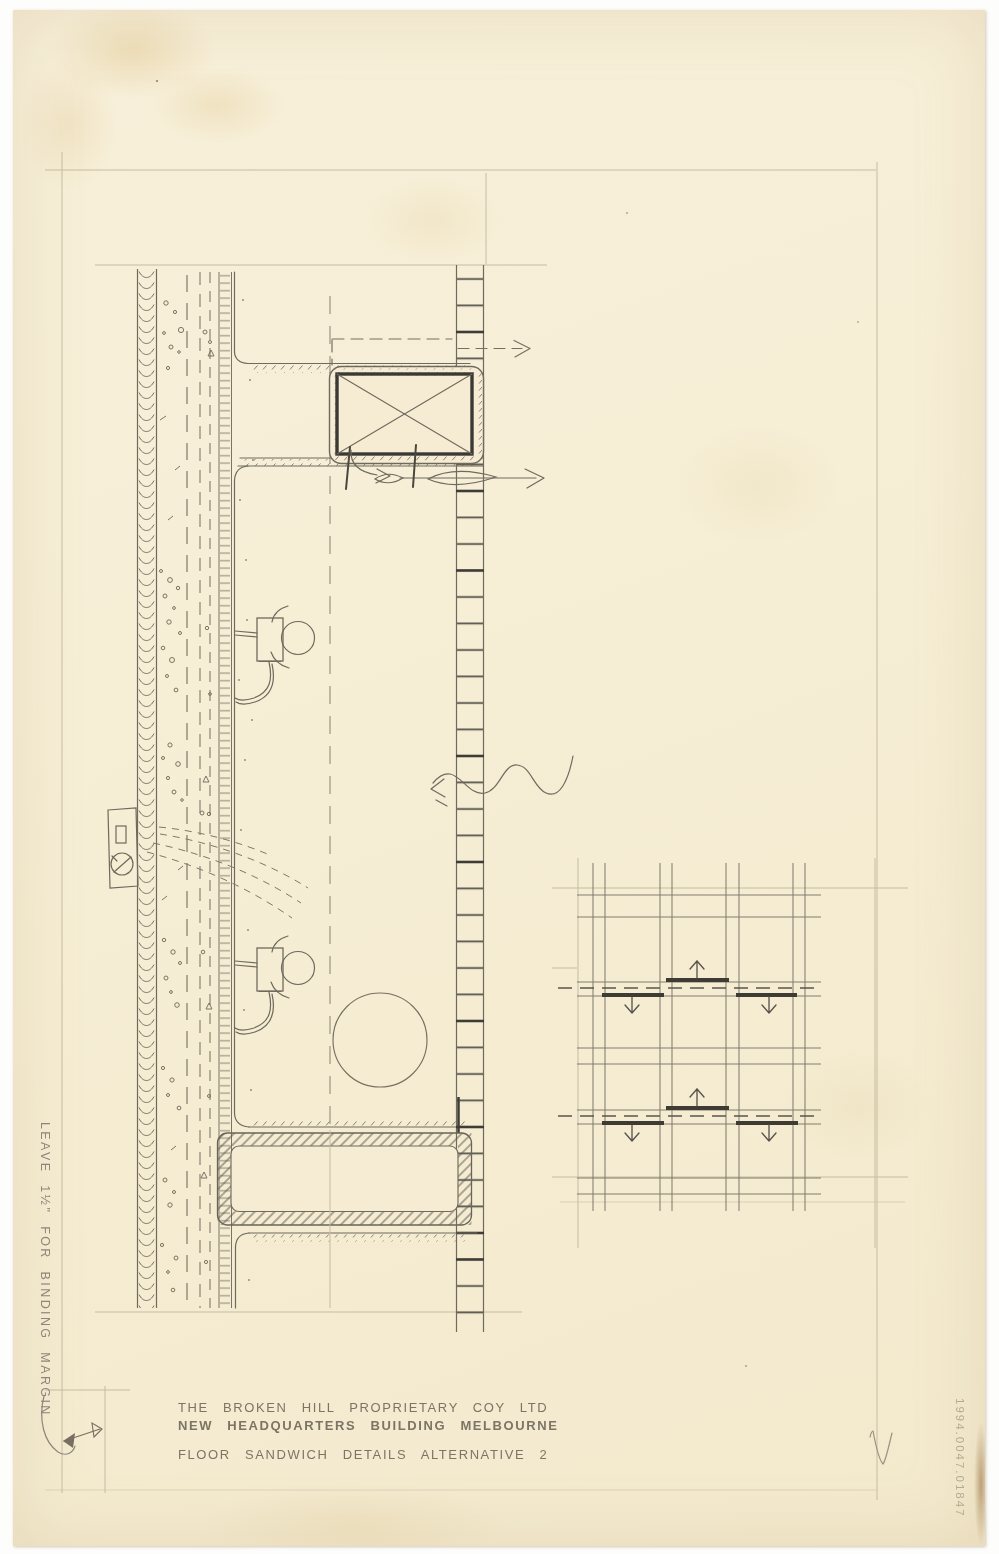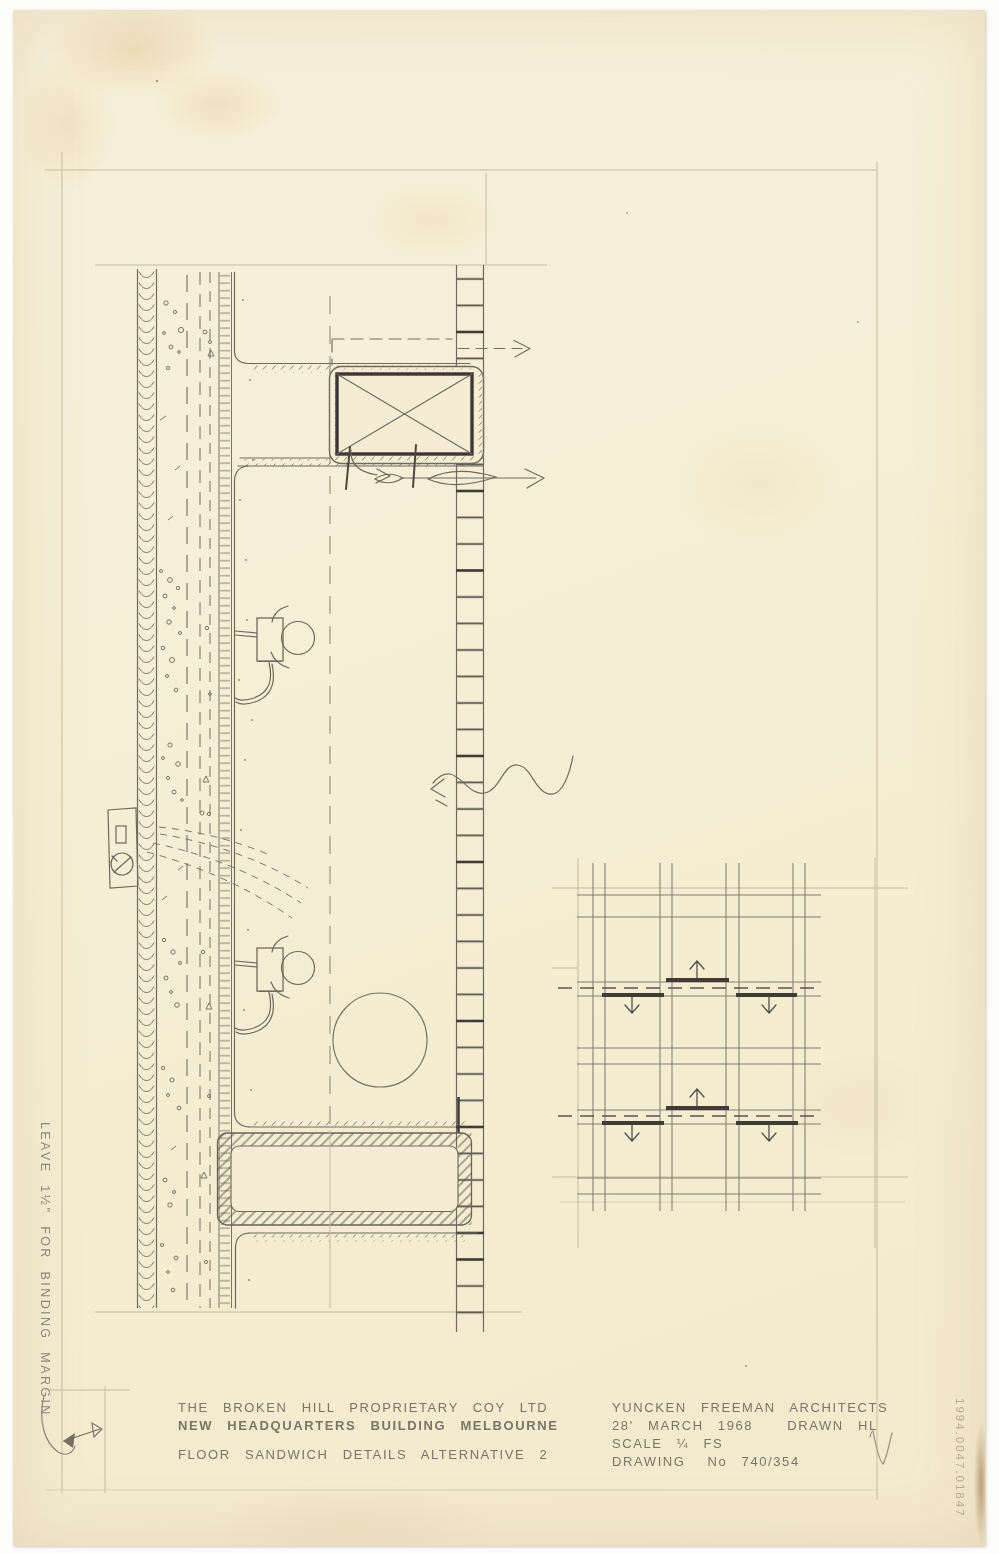--- a/index.html
+++ b/index.html
@@ -356,35 +356,17 @@
     <circle cx="746" cy="1366" r="1" fill="#a89f8a"></circle>
   </g>
  </svg>
 
  <div class="hand tb-left">
    <div>THE BROKEN HILL PROPRIETARY COY LTD</div>
    <div class="l2">NEW HEADQUARTERS BUILDING MELBOURNE</div>
    <div class="gap">FLOOR SANDWICH DETAILS ALTERNATIVE 2</div>
  </div>
 
- <div class="hand tb-right">
-   <div class="row">
-        <span>YUNCKEN FREEMAN ARCHITECTS</span>
-      </div>
-   <div class="row">
-     <span>28' MARCH 1968</span>
-     <span class="sp-mid"></span>
-     <span>DRAWN HL</span>
-   </div>
-   <div class="row">
-        <span>SCALE ¼ FS</span>
-      </div>
-   <div class="row">
-     <span>DRAWING</span>
-     <span class="sp-sm"></span>
-     <span>No 740/354</span>
-   </div>
- </div>
 
  <div class="margin-note">LEAVE 1½" FOR BINDING MARGIN</div>
 
  <div class="accession">1994.0047.01847</div>
 </div>
 
 </body></html>

